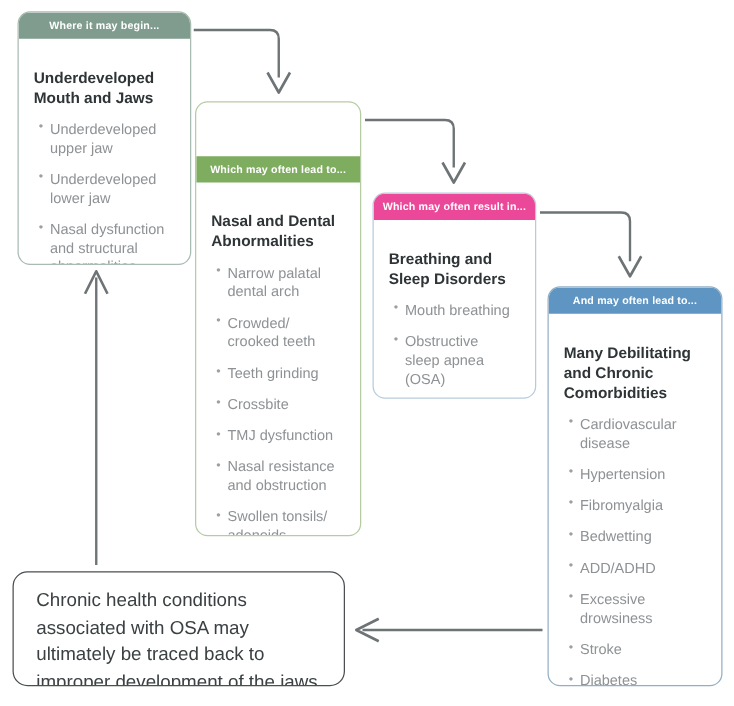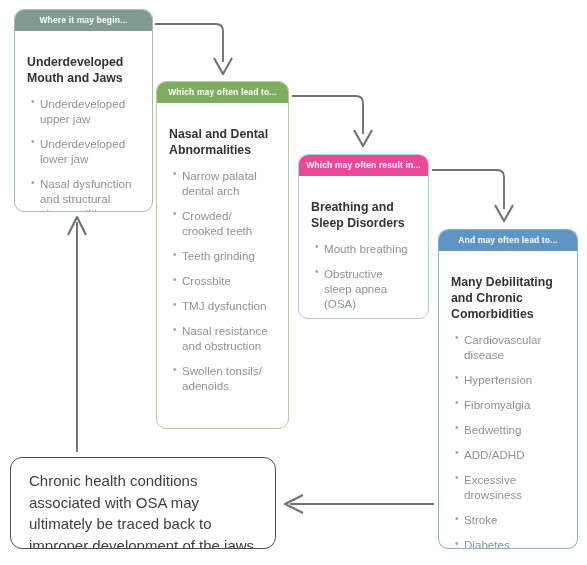--- a/index.html
+++ b/index.html
@@ -93,21 +93,21 @@
     left: 14px; top: 9px; width: 139px; height: 203px;
     border-color: #a9bcb2;
   }
   #card-begin .card-header { background: #7f9c8e; }
 
   
   #card-nasal {
     left: 156px; top: 81px; width: 133px; height: 348px;
     border-color: #b7cba2;
   }
-  #card-nasal .card-header { background: #7fad60; }
+  #card-nasal .card-header { background: #7fad60; margin-top: 43px; }
 
   
   #card-breathing {
     left: 298px; top: 154px; width: 131px; height: 165px;
     border-color: #b8cbdd;
   }
   #card-breathing .card-header { background: #ec4899; }
 
   
   #card-comorbid {

